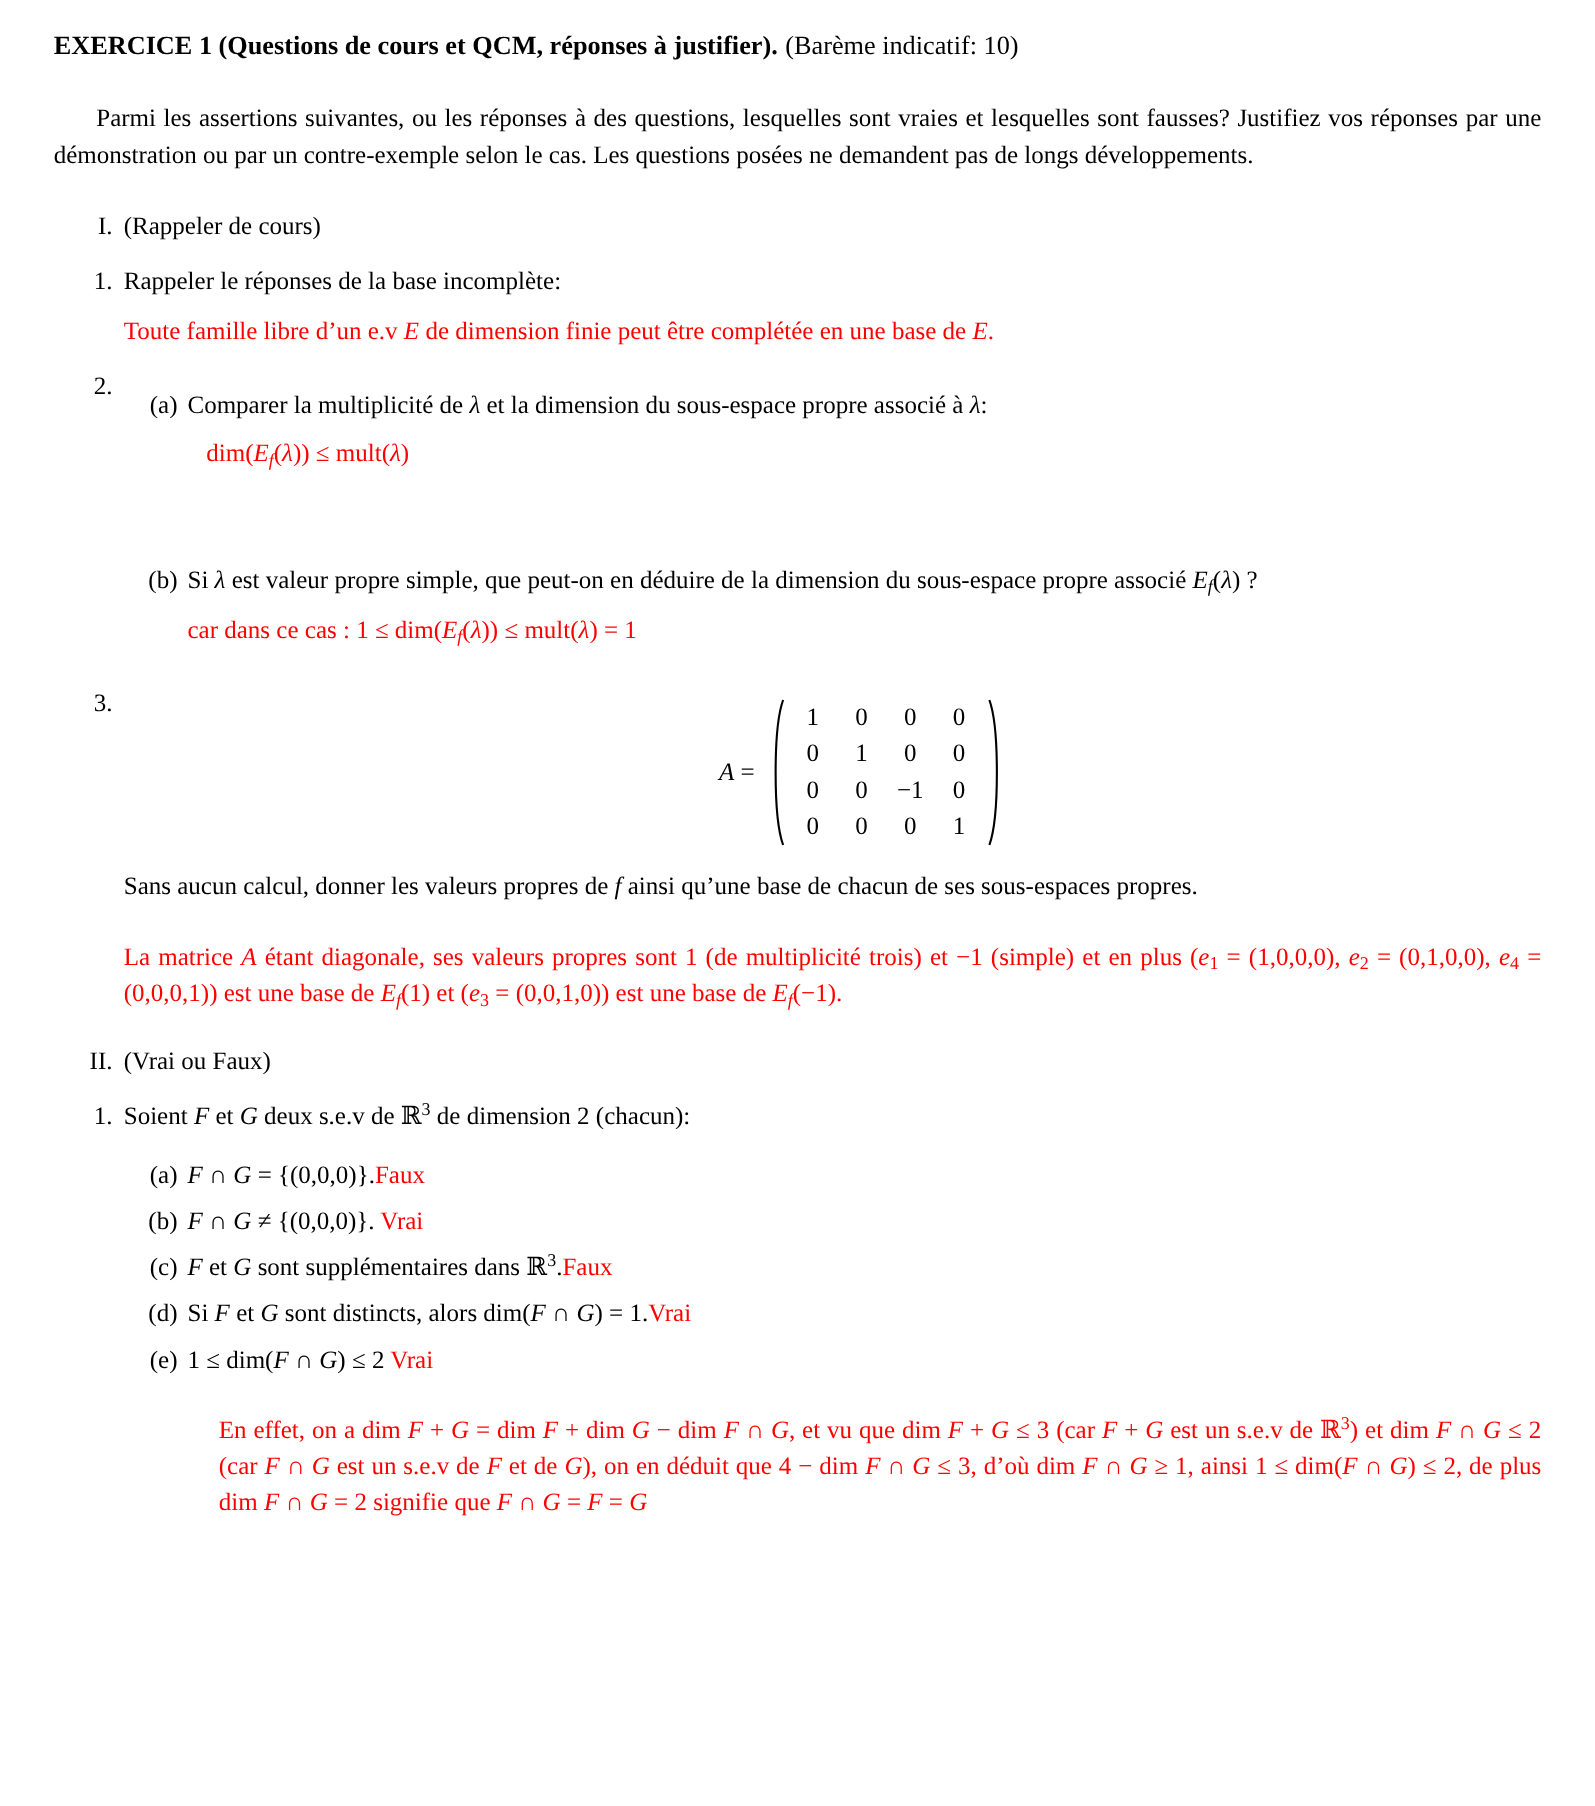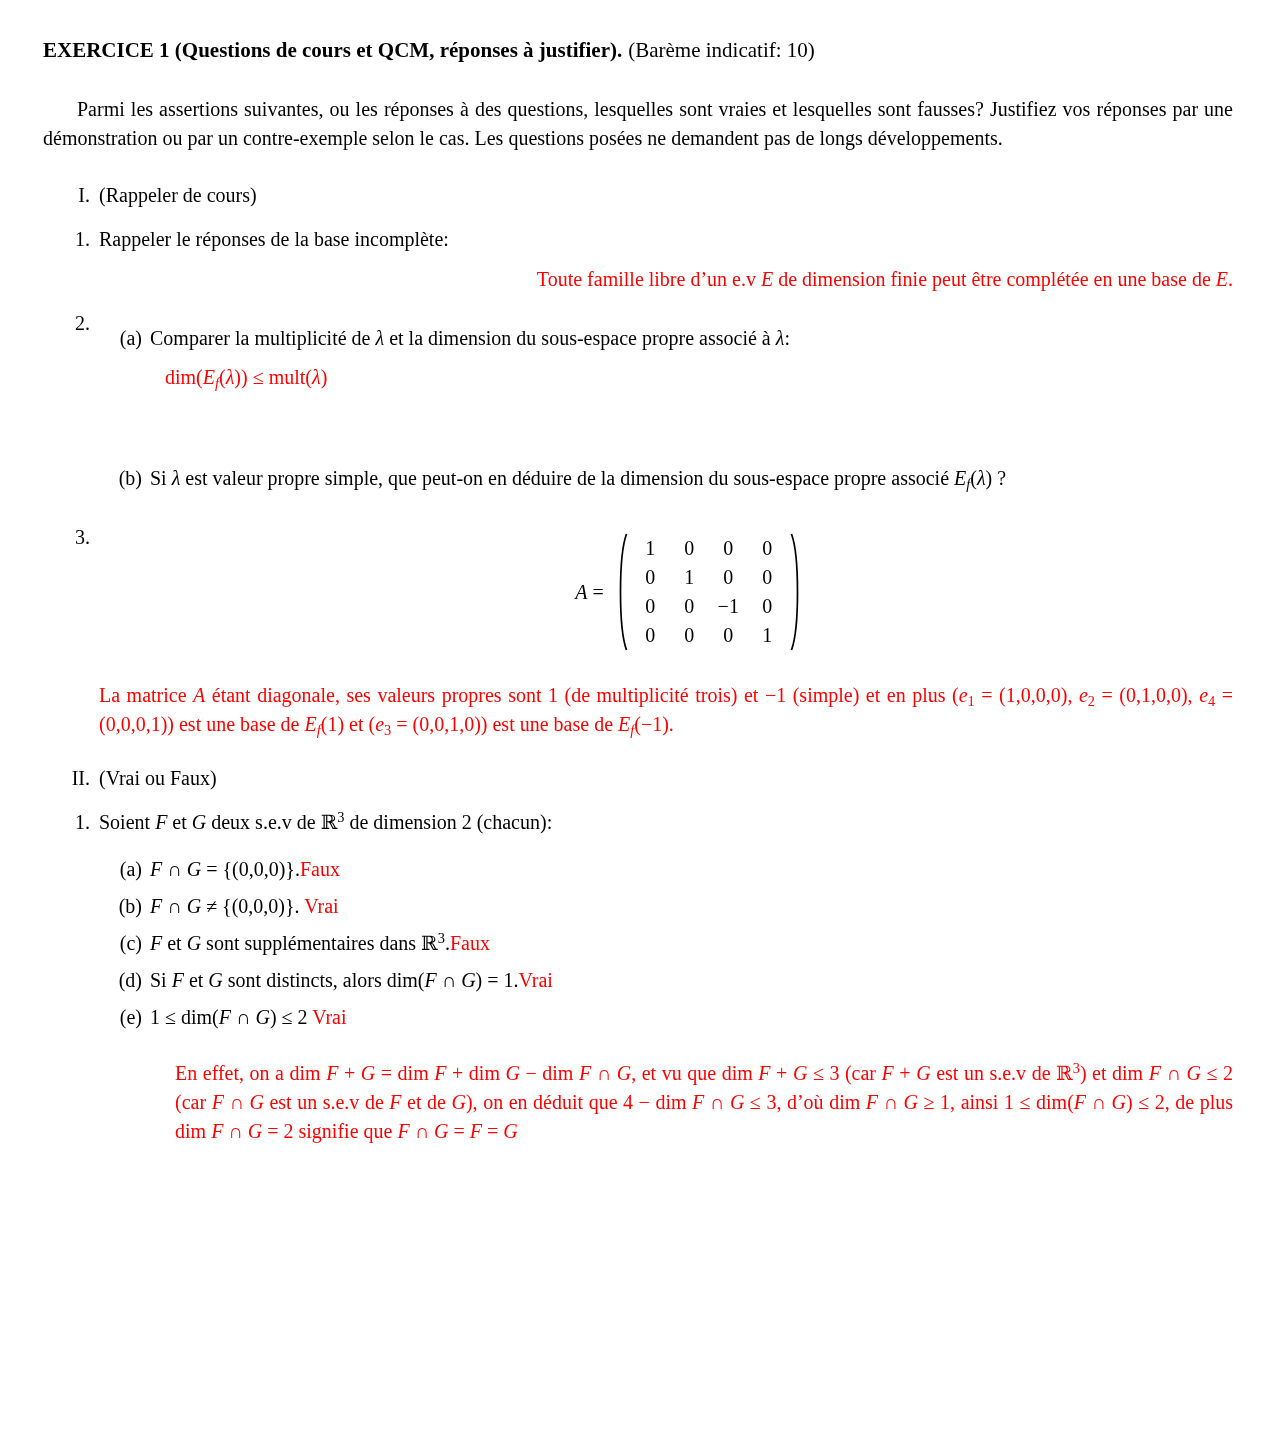--- a/index.html
+++ b/index.html
@@ -1,27 +1,27 @@
 <!DOCTYPE html>
 <html><head>
 <meta charset="utf-8">
 <style>
   html,body{margin:0;padding:0;background:#ffffff;}
   .page{
     width:1276px;min-height:1445px;box-sizing:border-box;
     background:#ffffff;color:#000000;
     font-family:"Liberation Serif","DejaVu Serif",serif;
     font-size:20px;line-height:29px;
-    padding:36px 43px 40px 43px;
+    padding:22px 43px 40px 43px;
   }
   i{font-style:italic;}
   sub,sup{line-height:0;font-size:0.72em;}
   sub{vertical-align:-0.25em;}
   sup{vertical-align:0.5em;}
-  .red{color:#ff0000;text-align:right;}
+  .red{color:#ff0000;}
   .heading{margin-bottom:30px;font-size:21px;}
   .heading .grading{margin-left:6px;}
   .intro{margin:0 0 28px 0;text-indent:34px;text-align:justify;}
   .item{display:flex;align-items:flex-start;}
   .item > .label{flex:0 0 auto;display:inline-block;text-align:right;}
   .item > .content{flex:1 1 auto;min-width:0;}
   .lvl0 > .label{width:47px;margin-right:9px;}
   .lvl1 > .label{width:47px;margin-right:9px;}
   .lvl2 > .label{width:43px;margin-right:8px;}
   .part1-header{margin-bottom:15px;}
@@ -84,20 +84,21 @@
       <div class="item lvl2 sub-a">
         <span class="label">(a)</span>
         <div class="content">Comparer la multiplicité de <i>λ</i> et la dimension du sous-espace propre associé à <i>λ</i>:</div>
       </div>
       <div class="red dmath dmath-a">dim(<i>E</i><sub><i>f</i></sub>(<i>λ</i>)) ≤ mult(<i>λ</i>)</div>
 
       <div class="item lvl2 sub-b">
         <span class="label">(b)</span>
         <div class="content">Si <i>λ</i> est valeur propre simple, que peut-on en déduire de la dimension du sous-espace propre associé <i>E</i><sub><i>f</i></sub>(<i>λ</i>) ?</div>
       </div>
+      <div class="red note">car dans ce cas : 1 ≤ dim(<i>E</i><sub><i>f</i></sub>(<i>λ</i>)) ≤ mult(<i>λ</i>) = 1</div>
     </div>
   </div>
 
   <div class="item lvl1 q3">
     <span class="label">3.</span>
     <div class="content">
 
       <div class="matrix-line">
         <span class="matrix-lhs"><i>A</i> =</span>
         <span class="paren">
@@ -123,20 +124,21 @@
           <span class="mcell">0</span>
           <span class="mcell">1</span>
         </div>
         <span class="paren">
           <svg width="15" height="120" viewBox="0 0 15 120">
               <path d="M2.5,2 C10.5,24 10.5,96 2.5,118" stroke="#000000" stroke-width="1.7" fill="none"></path>
             </svg>
         </span>
       </div>
 
+      <div class="followup">Sans aucun calcul, donner les valeurs propres de <i>f</i> ainsi qu’une base de chacun de ses sous-espaces propres.</div>
       <div class="red answer3">La matrice <i>A</i> étant diagonale, ses valeurs propres sont 1 (de multiplicité trois) et −1 (simple) et en plus (<i>e</i><sub>1</sub> = (1,0,0,0), <i>e</i><sub>2</sub> = (0,1,0,0), <i>e</i><sub>4</sub> = (0,0,0,1)) est une base de <i>E</i><sub><i>f</i></sub>(1) et (<i>e</i><sub>3</sub> = (0,0,1,0)) est une base de <i>E</i><sub><i>f</i></sub>(−1).</div>
     </div>
   </div>
 
   <div class="item lvl0 part2-header">
     <span class="label">II.</span>
     <div class="content">(Vrai ou Faux)</div>
   </div>
 
   <div class="item lvl1 q21">

